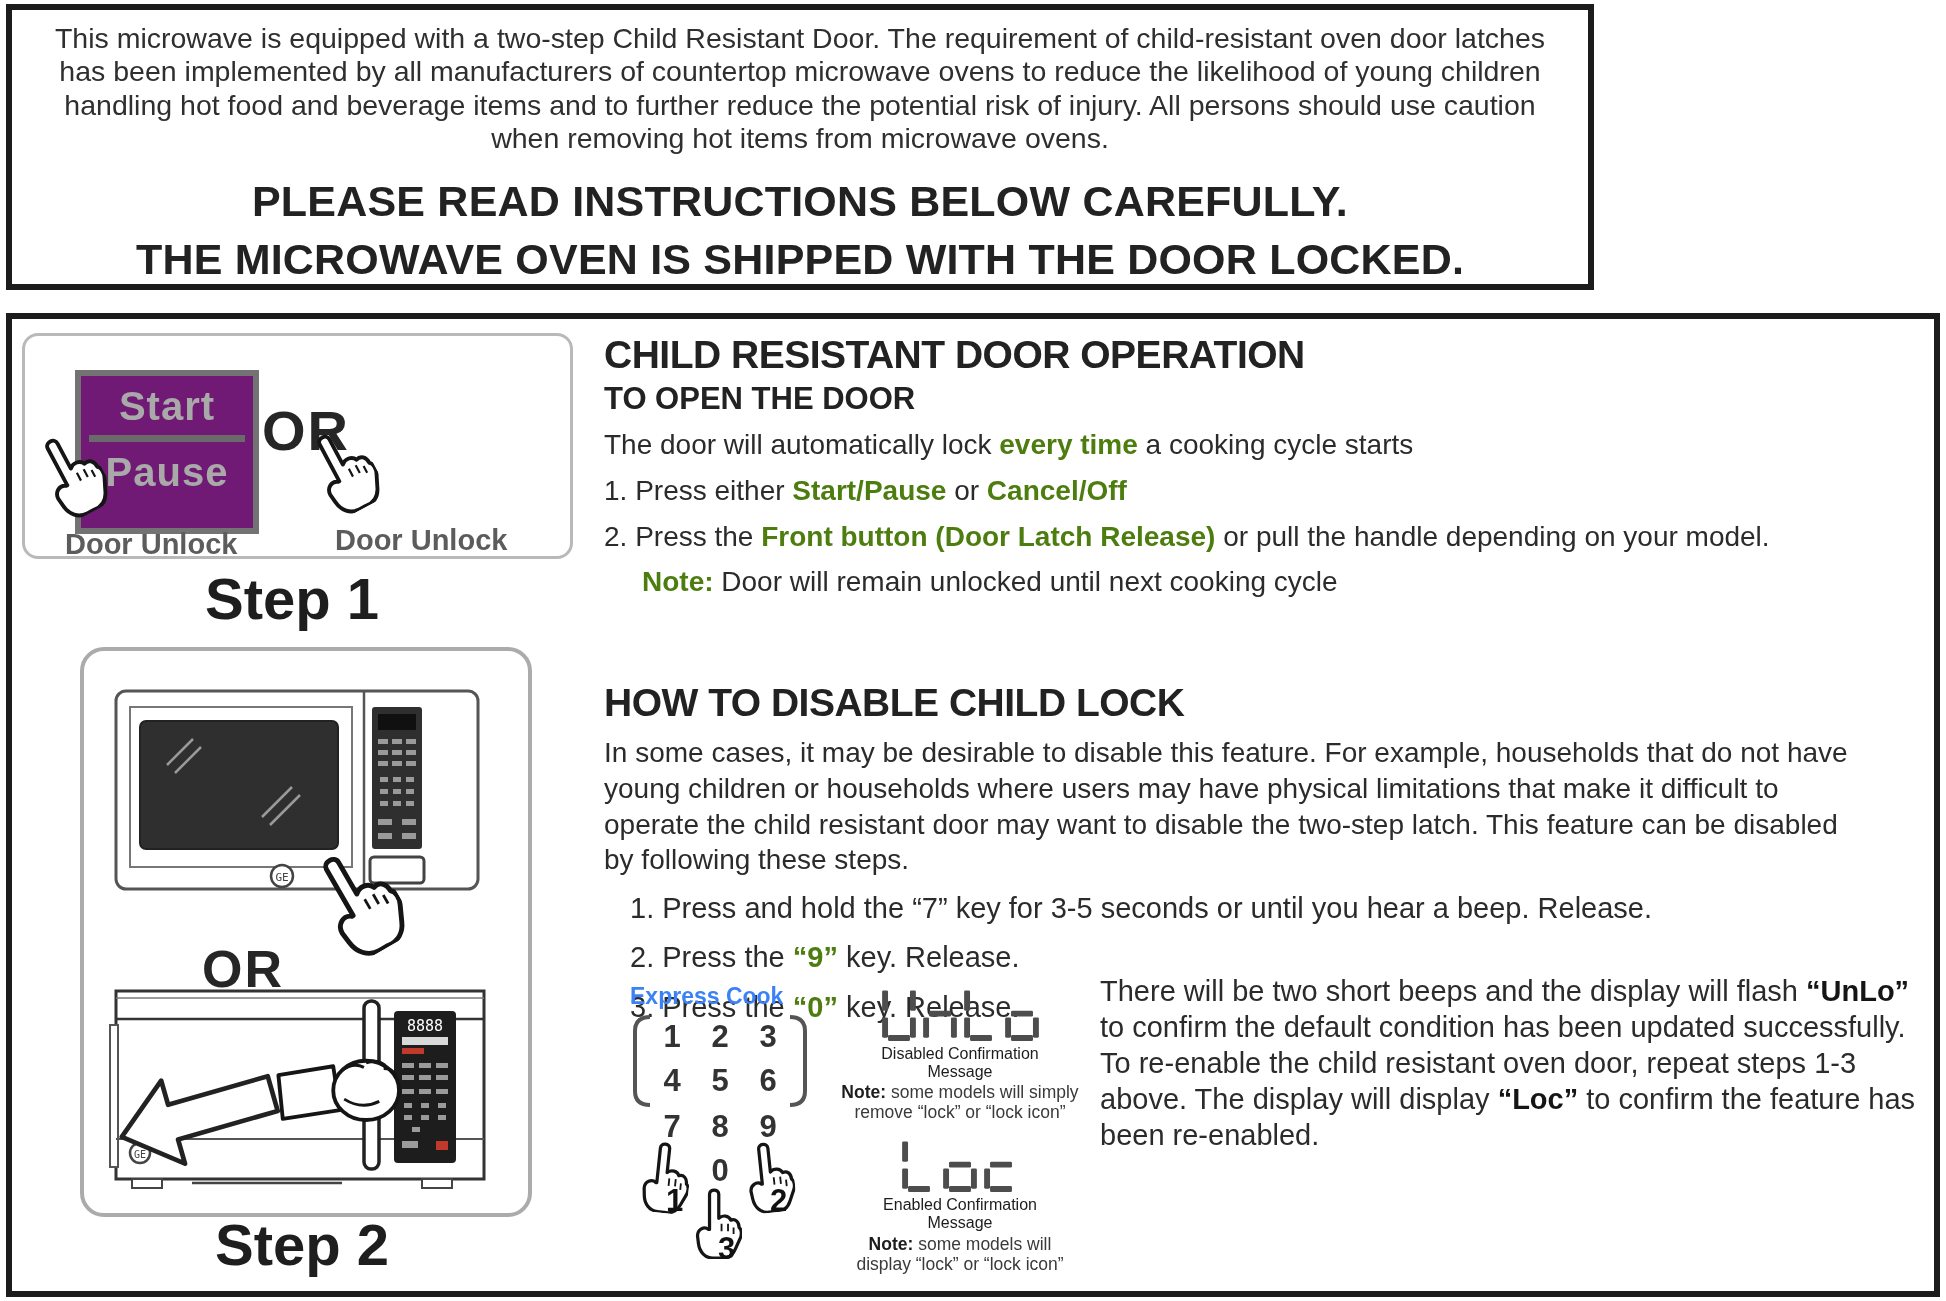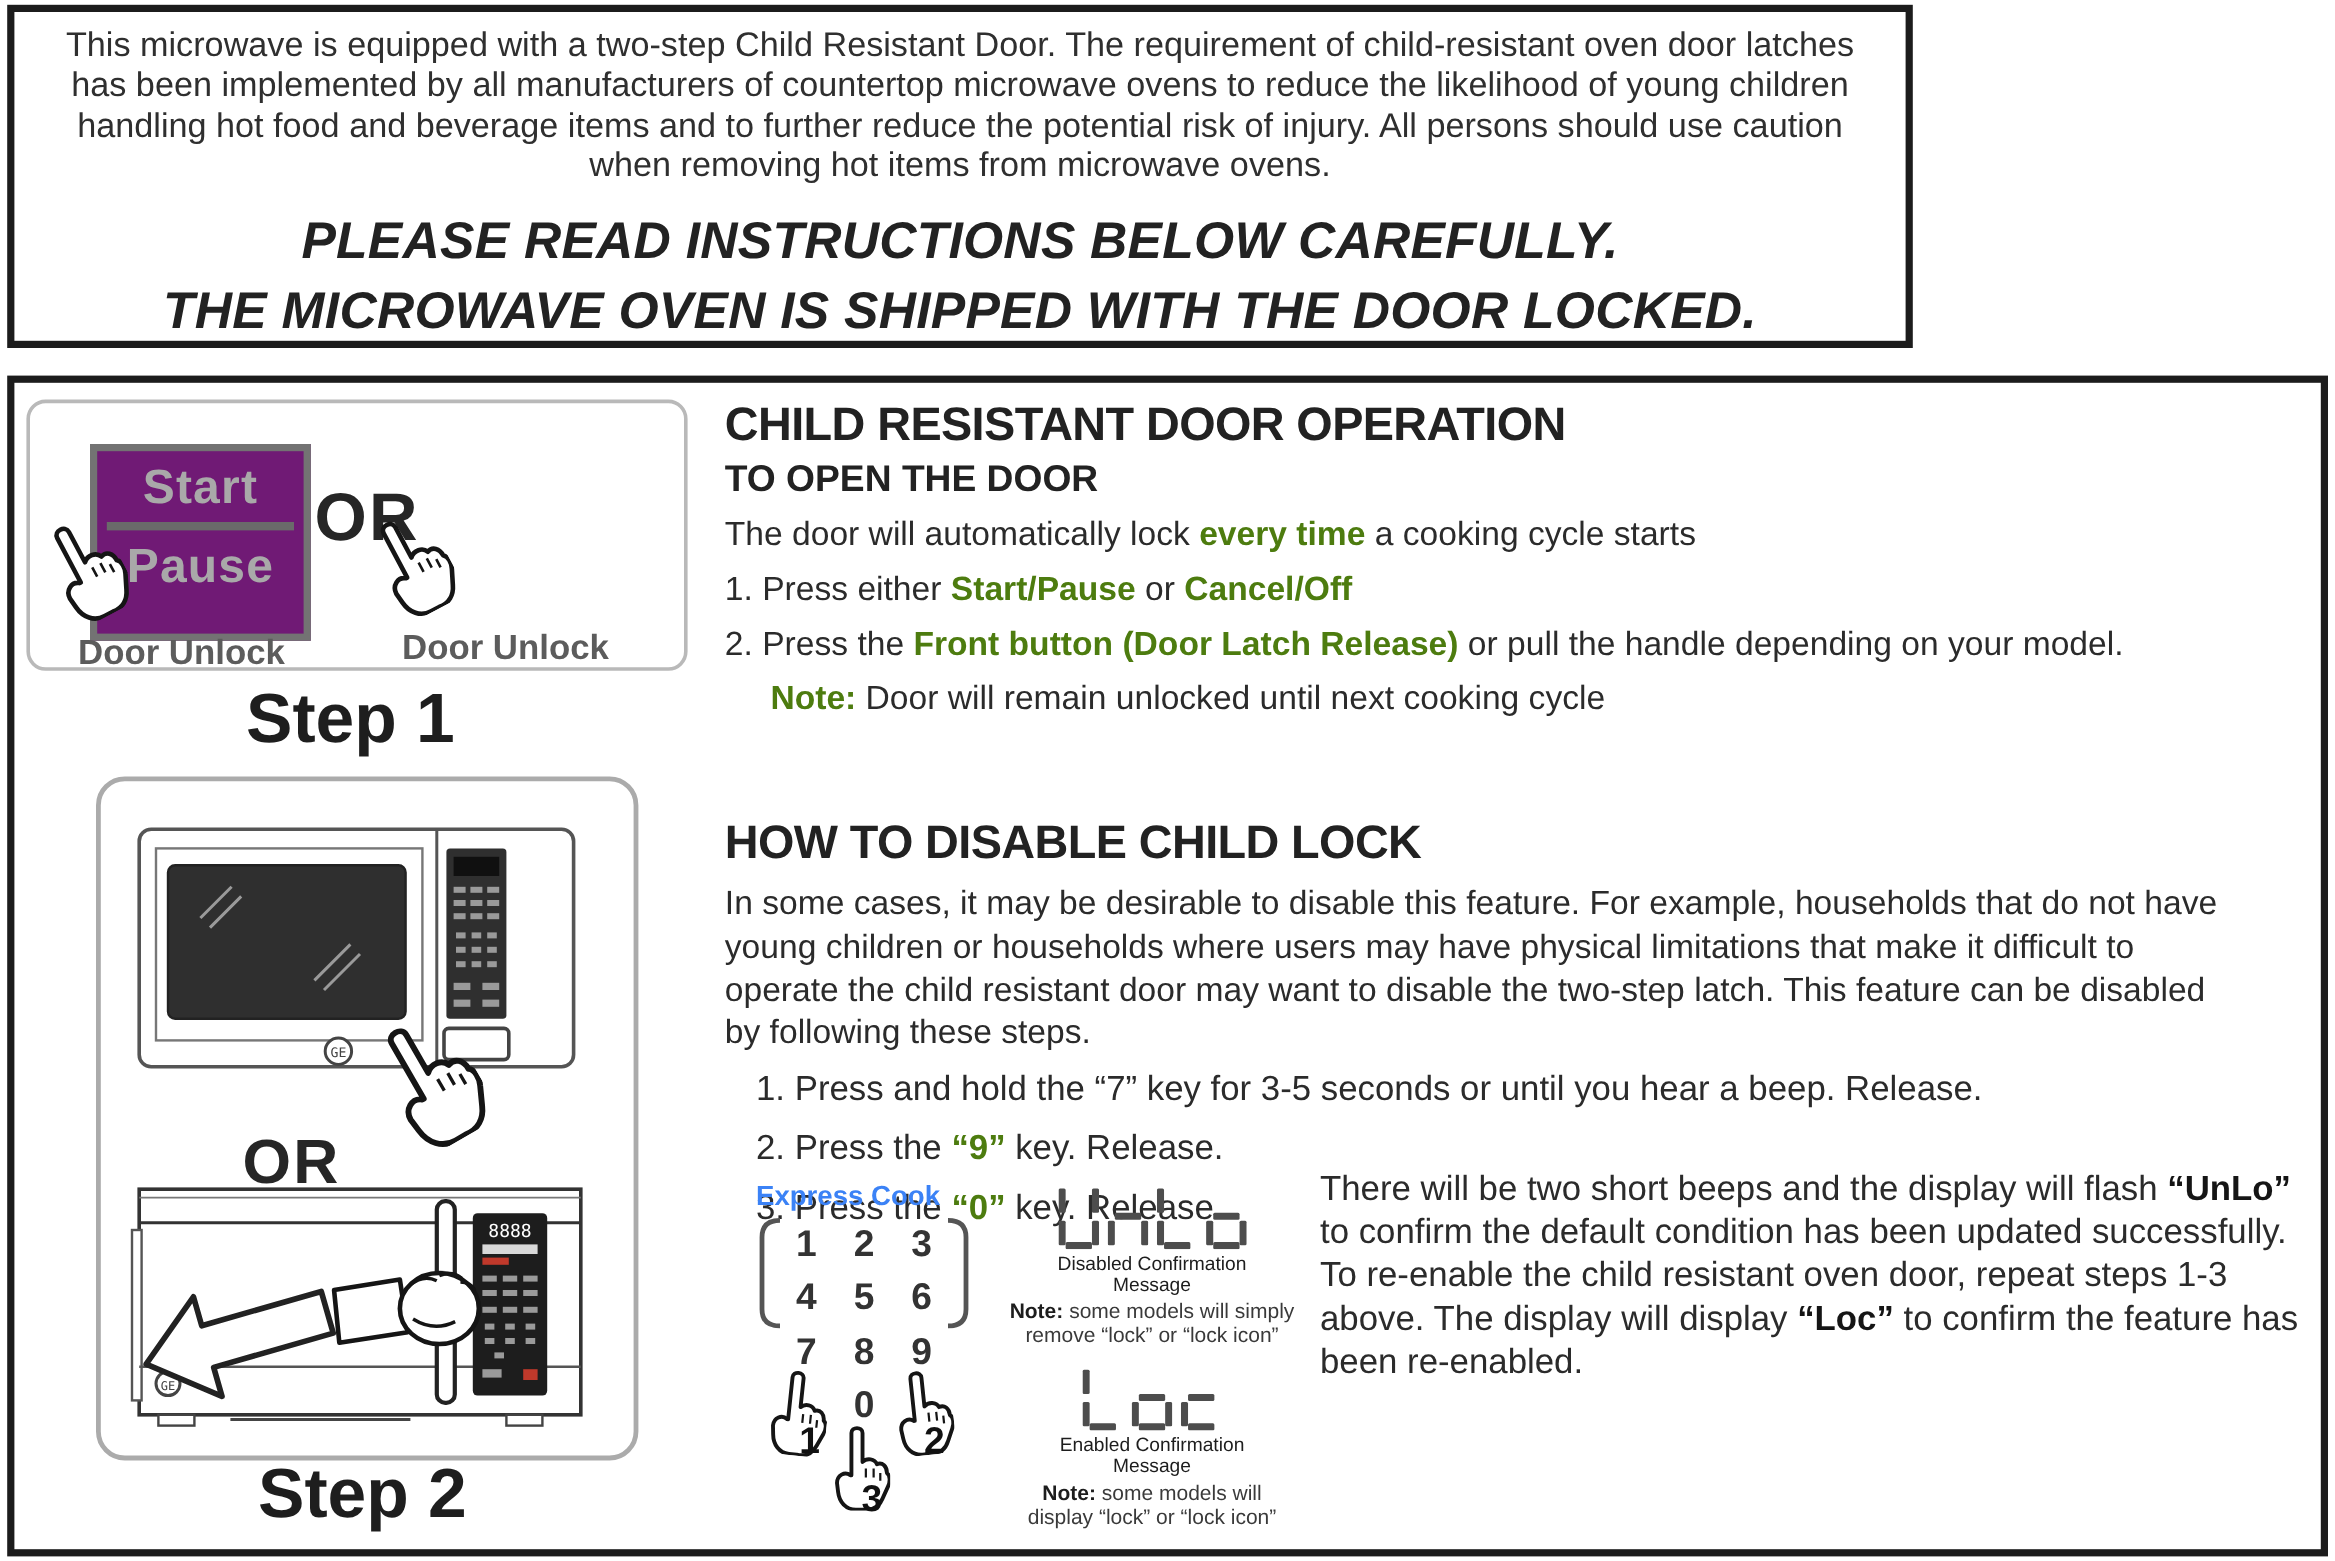--- a/index.html
+++ b/index.html
@@ -5,21 +5,21 @@
   html,body{margin:0;padding:0;background:#e8e8e8;}
   .page{
     position:relative;width:1946px;height:1301px;background:#ffffff;
     font-family:"Liberation Sans",sans-serif;color:#2b2b2b;overflow:hidden;
   }
   .box{position:absolute;box-sizing:border-box;border:6px solid #1c1c1c;background:#fff;}
   .box-top{left:6px;top:4px;width:1588px;height:286px;text-align:center;}
   .box-main{left:6px;top:313px;width:1934px;height:984px;}
 
   .intro-par{margin:12px 30px 0 30px;font-size:28.5px;line-height:1.17;color:#2f2f2f;}
-  .warn{font-weight:bold;font-size:43px;letter-spacing:.2px;color:#222;line-height:1.15;font-style:italic;}
+  .warn{font-weight:bold;font-size:43px;letter-spacing:.2px;color:#222;line-height:1.15;}
   .warn1{margin-top:22px;}
   .warn2{margin-top:8px;}
 
   
   .step1-box{position:absolute;left:10px;top:14px;width:545px;height:220px;
     border:3px solid #b9b9b9;border-radius:16px;background:#fff;}
   .panel-btn{position:absolute;width:172px;height:152px;border:6px solid #737373;background:#701a75;text-align:center;}
   .panel-btn .t{display:block;font-weight:bold;font-size:40px;color:#a9a9a9;margin-top:8px;letter-spacing:1px;}
   .panel-btn .divider{display:block;height:7px;margin:6px 8px 4px 8px;}
   .btn-start{left:50px;top:34px;}

